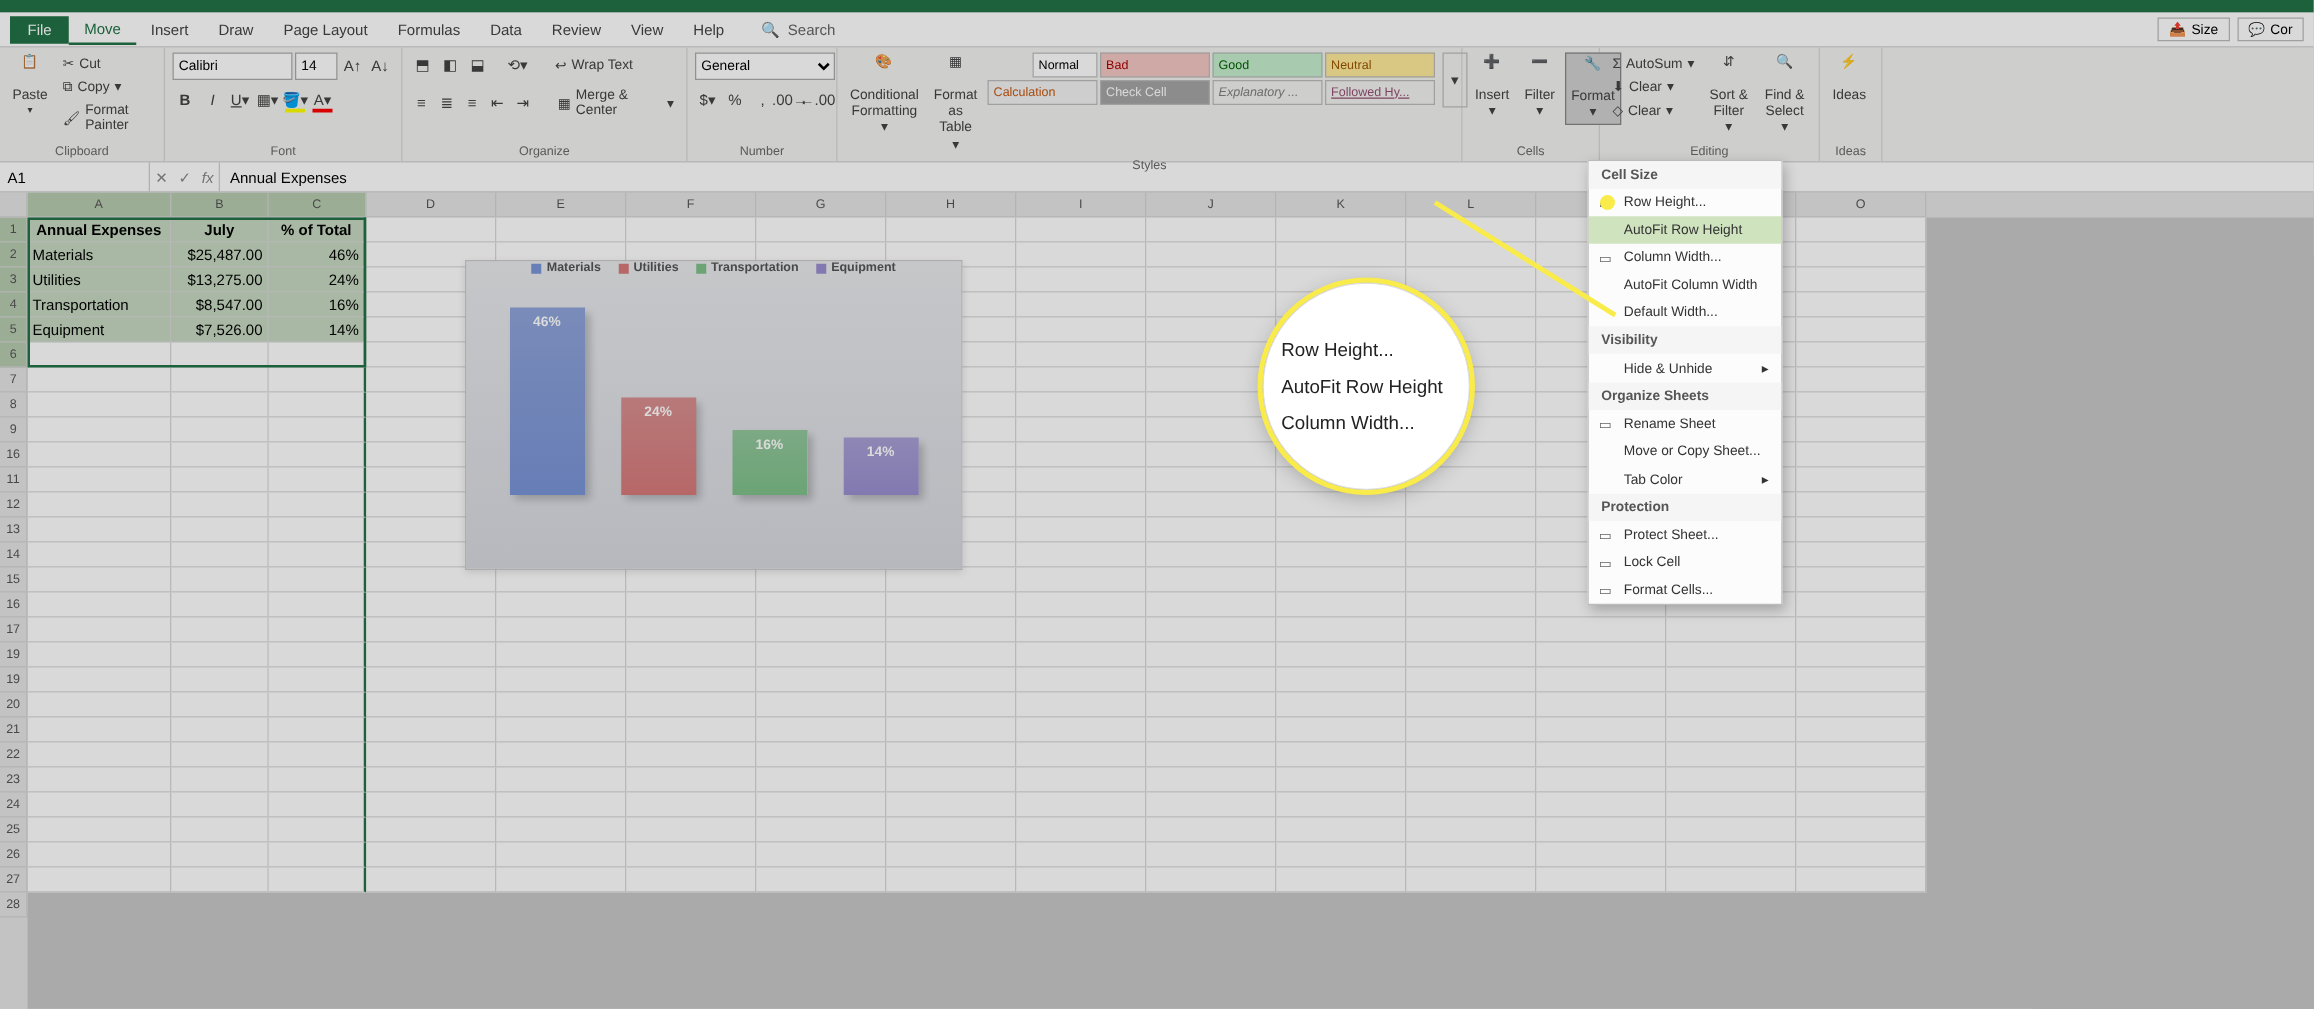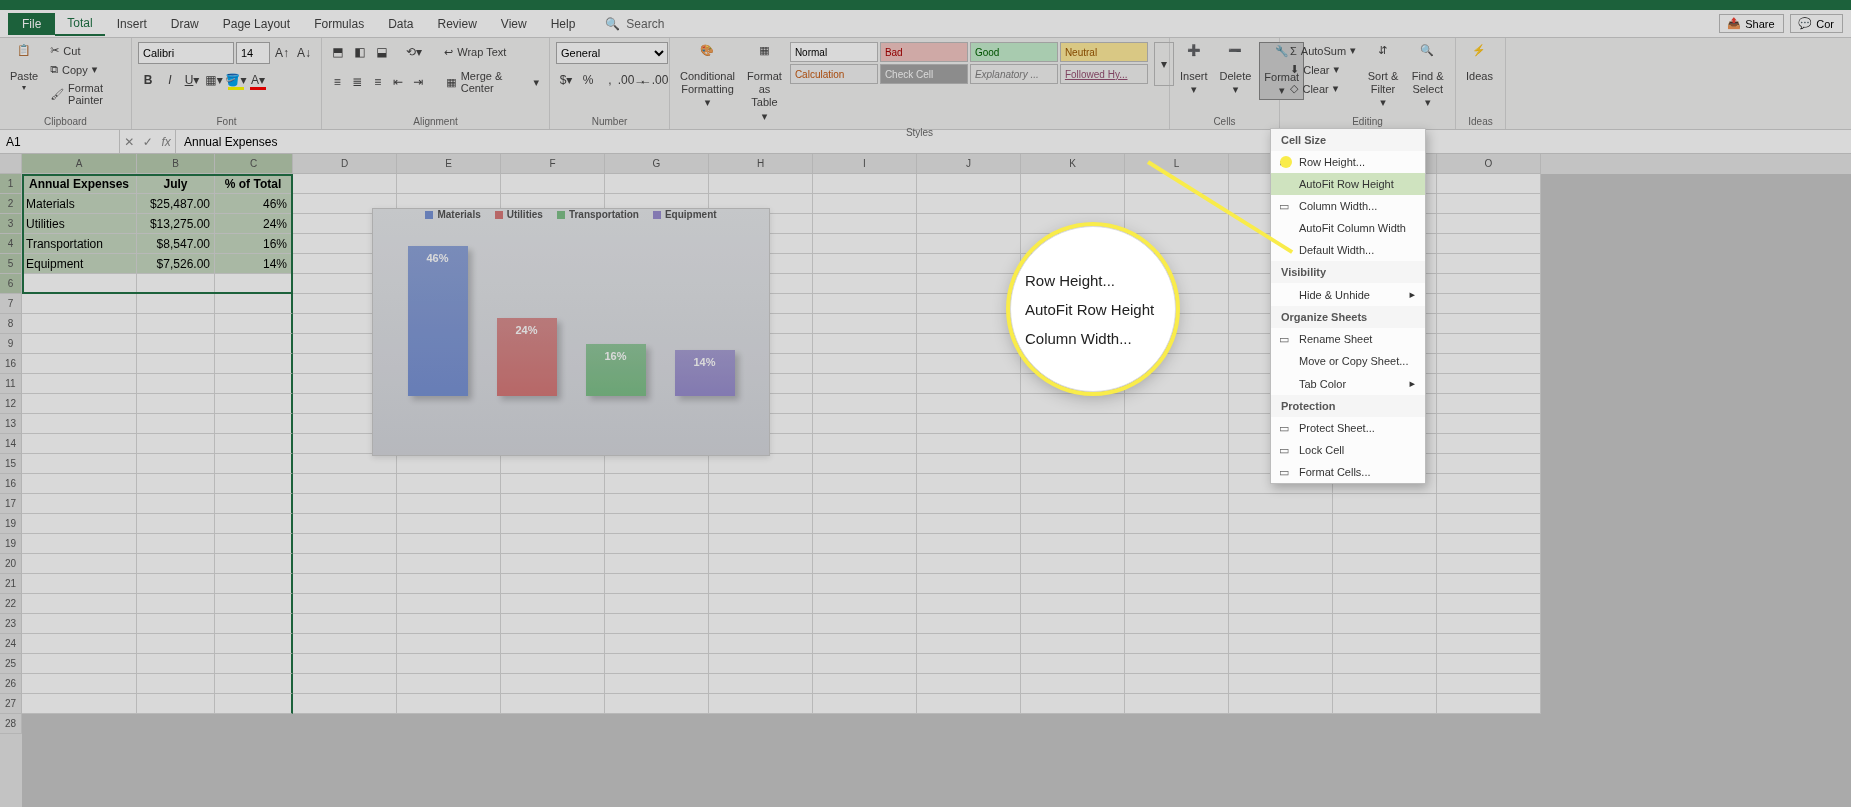--- a/index.html
+++ b/index.html
@@ -28,21 +28,21 @@
   .small-btn { font-size: 11px; color: #444; padding: 2px 4px; display: flex; align-items: center; gap: 4px; cursor:pointer; }
   .stack { display: flex; flex-direction: column; gap: 2px; }
   .row { display: flex; gap: 2px; align-items: center; }
   .font-name { width: 96px; height: 22px; font-size: 11px; border: 1px solid #ababab; padding: 2px 4px; background:#fff; }
   .font-size { width: 34px; height: 22px; font-size: 11px; border: 1px solid #ababab; padding: 2px 4px; background:#fff; }
   .icon-btn { width: 20px; height: 20px; display:flex; align-items:center; justify-content:center; font-size:12px; color:#444; cursor:pointer; }
   select.numfmt { width: 112px; height: 22px; font-size: 11px; border:1px solid #ababab; background:#fff; }
 
   .style-grid { display: grid; grid-template-columns: repeat(4, 88px); grid-auto-rows: 20px; gap: 2px; }
   .style-cell { border:1px solid #bcbcbc; font-size:10px; display:flex; align-items:center; padding:0 4px; }
-  .style-normal { background:#fff; }
+  .style-normal { background:#fff;margin-left:36px; }
   .style-bad { background:#f4c7c3; color:#a00; }
   .style-good { background:#c6efce; color:#006100; }
   .style-neutral { background:#ffeb9c; color:#9c5700; }
   .style-calc { background:#f2f2f2; color:#c65911; }
   .style-check { background:#a5a5a5; color:#fff; }
   .style-expl { font-style:italic; color:#7f7f7f; }
   .style-fhy { color:#954f72; text-decoration:underline; }
 
   .format-btn { background:#d0d0d0; border:1px solid #888; }
 
@@ -93,35 +93,35 @@
   .dot { position:absolute; width:12px; height:12px; background:#f9ec4a; border-radius:50%; z-index:76; }
   .line { position:absolute; background:#f9ec4a; height:4px; z-index:74; transform-origin:left center; }
 </style>
 </head>
 <body>
 
 <div class="titlebar"></div>
 
 <div class="tabs">
   <div class="tab file">File</div>
-  <div class="tab active">Total</div>
+  <div class="tab active">Move</div>
   <div class="tab">Insert</div>
   <div class="tab">Draw</div>
   <div class="tab">Page Layout</div>
   <div class="tab">Formulas</div>
   <div class="tab">Data</div>
   <div class="tab">Review</div>
   <div class="tab">View</div>
   <div class="tab">Help</div>
   <div class="search-box">
     <span>🔍</span>
     <span>Search</span>
   </div>
   <div class="tabs-right">
-    <div class="share-btn">📤 <span>Share</span></div>
+    <div class="share-btn">📤 <span>Size</span></div>
     <div class="com-btn">💬 <span>Cor</span></div>
   </div>
 </div>
 
 <div class="ribbon">
 
   <div class="rgroup" style="width:132px">
     <div class="rgroup-body">
       <div class="big-btn">
         <span class="ico">📋</span>
@@ -175,21 +175,21 @@
       <div class="row">
         <div class="icon-btn">≡</div>
         <div class="icon-btn">≣</div>
         <div class="icon-btn">≡</div>
         <div class="icon-btn">⇤</div>
         <div class="icon-btn">⇥</div>
         <div style="width:12px"></div>
         <div class="small-btn">▦ <span>Merge &amp; Center</span> ▾</div>
       </div>
     </div>
-    <div class="rgroup-label">Alignment</div>
+    <div class="rgroup-label">Organize</div>
   </div>
 
   <div class="rgroup" style="width:120px">
     <div class="rgroup-body stack" style="gap:6px">
       <select class="numfmt"><option>General</option></select>
       <div class="row">
         <div class="icon-btn">$▾</div>
         <div class="icon-btn">%</div>
         <div class="icon-btn">,</div>
         <div class="icon-btn">.00→</div>
@@ -216,21 +216,21 @@
       <div class="stack" style="justify-content:center;margin-left:2px">
         <div class="icon-btn" style="border:1px solid #bcbcbc;height:44px">▾</div>
       </div>
     </div>
     <div class="rgroup-label">Styles</div>
   </div>
 
   <div class="rgroup" style="width:110px">
     <div class="rgroup-body">
       <div class="big-btn"><span class="ico">➕</span><span>Insert</span>▾</div>
-      <div class="big-btn"><span class="ico">➖</span><span>Delete</span>▾</div>
+      <div class="big-btn"><span class="ico">➖</span><span>Filter</span>▾</div>
       <div class="big-btn format-btn"><span class="ico">🔧</span><span>Format</span>▾</div>
     </div>
     <div class="rgroup-label">Cells</div>
   </div>
 
   <div class="rgroup" style="width:176px">
     <div class="rgroup-body">
       <div class="stack">
         <div class="small-btn">Σ <span>AutoSum</span> ▾</div>
         <div class="small-btn">⬇ <span>Clear</span> ▾</div>

